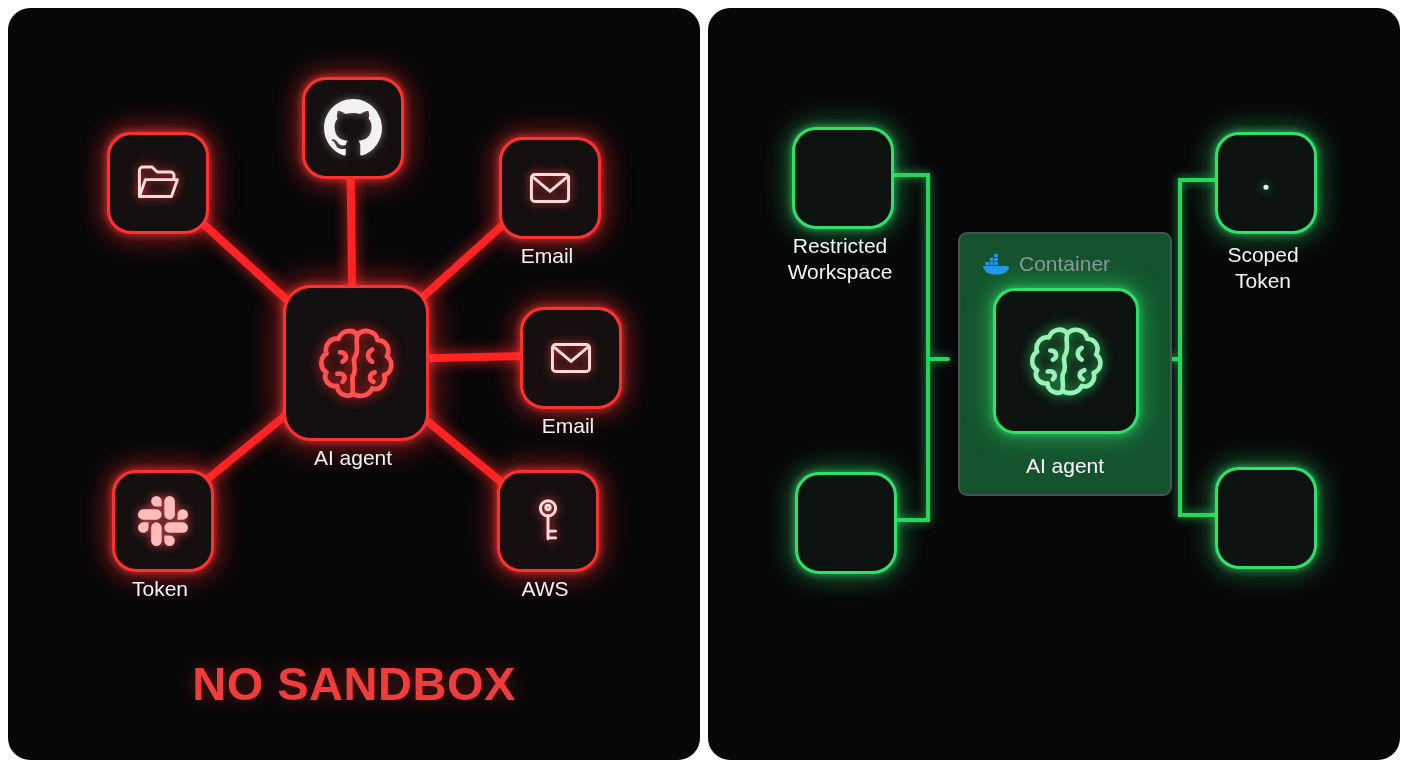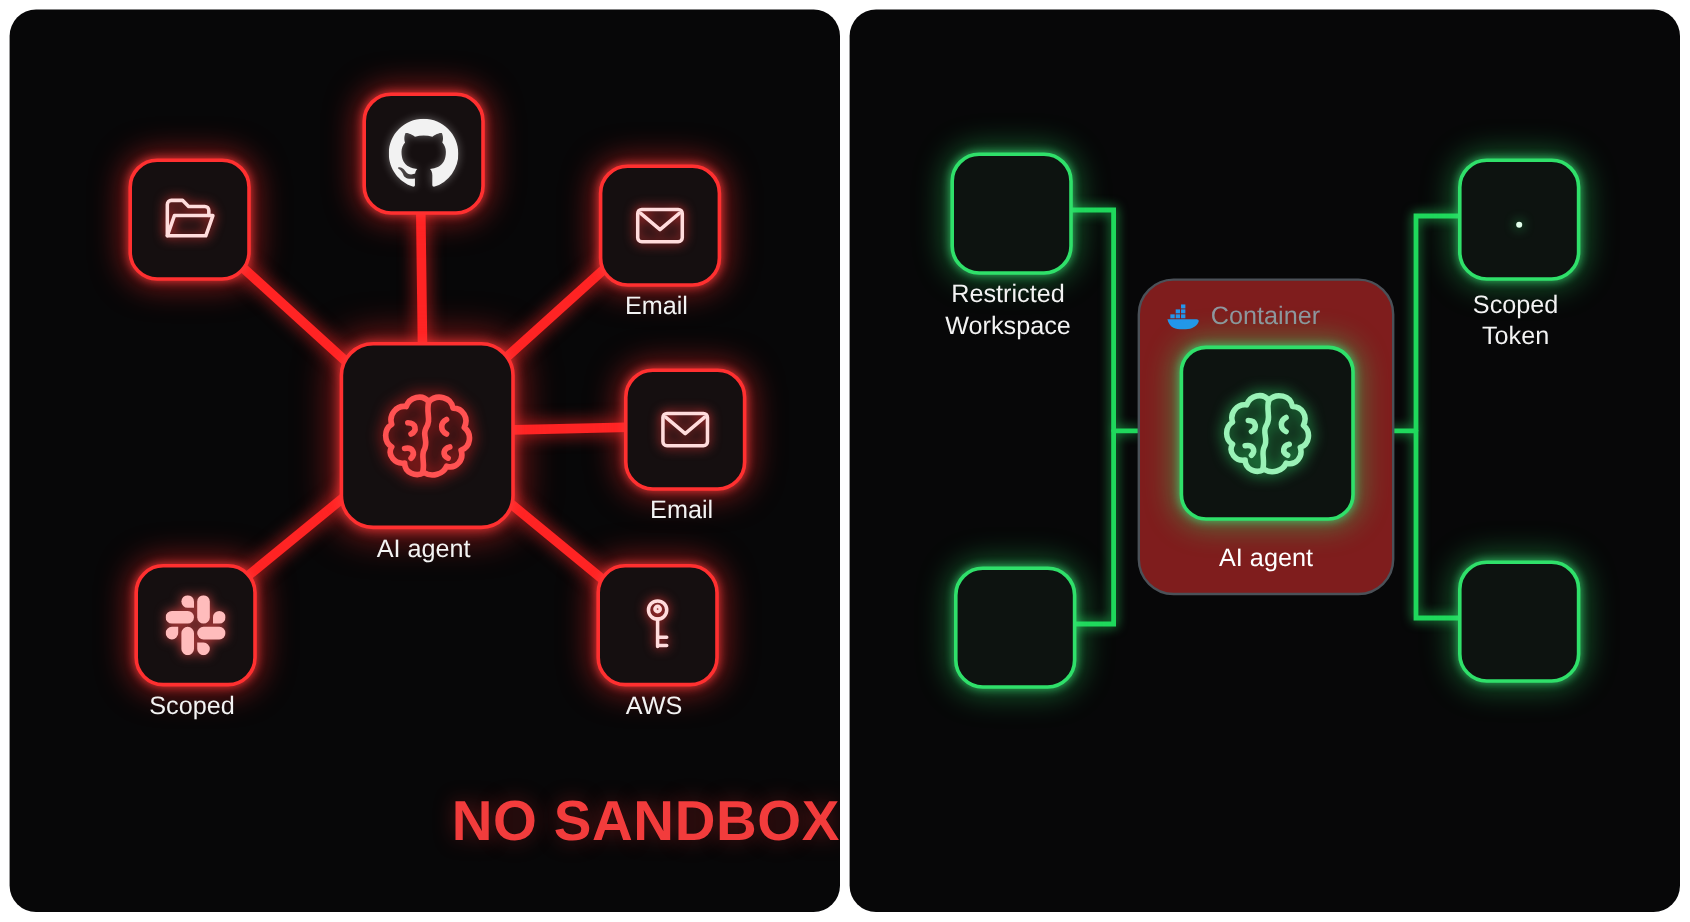--- a/index.html
+++ b/index.html
@@ -50,29 +50,29 @@
   .c-greenbrain svg{stroke:#9af2b7;}
   .c-greenbrain{filter:drop-shadow(0 0 6px rgba(46,224,106,.9));}
   .c-ghlogo{filter:drop-shadow(0 0 4px rgba(255,255,255,.35));}
   .c-slack{filter:drop-shadow(0 0 5px rgba(255,80,80,.8));}
 
   .node-label{
     position:absolute;color:#f3f3f3;font-size:21px;line-height:1.24;
     text-align:center;z-index:3;
   }
   .title{
-    position:absolute;left:0;width:100%;top:648px;text-align:right;
+    position:absolute;left:0;width:100%;top:648px;text-align:center;
     font-size:47px;font-weight:800;letter-spacing:.5px;z-index:3;
   }
   #left-title{color:#f23c3c;text-shadow:0 0 18px rgba(255,50,50,.35);}
   #right-title{color:#1bdd5c;text-shadow:0 0 18px rgba(40,220,100,.35);}
 
   .container-box{
-    position:absolute;left:240px;top:224px;width:210px;height:260px;
-    border:2px solid #4b5158;border-radius:30px;background:#7f1d1d;z-index:2;
+    position:absolute;left:250px;top:224px;width:210px;height:260px;
+    border:2px solid #4b5158;border-radius:9px;background:#14532d;z-index:2;
   }
   .container-header{
     position:absolute;left:22px;top:18px;display:flex;align-items:center;gap:9px;
   }
   .container-header .label{color:#8f969f;font-size:21px;}
   .brain-box{
     position:absolute;left:33px;top:54px;width:140px;height:140px;border-radius:22px;
     background:#0d1310;border:3px solid #2fe06a;
     box-shadow:0 0 24px 5px rgba(40,220,100,.45),0 0 8px rgba(70,230,130,.7);
     display:flex;align-items:center;justify-content:center;
@@ -142,21 +142,21 @@
           <path d="M8.834 5.042a2.528 2.528 0 0 1-2.521-2.52A2.528 2.528 0 0 1 8.834 0a2.528 2.528 0 0 1 2.521 2.522v2.52H8.834z"></path>
           <path d="M8.834 6.313a2.528 2.528 0 0 1 2.521 2.521 2.528 2.528 0 0 1-2.521 2.521H2.522A2.528 2.528 0 0 1 0 8.834a2.528 2.528 0 0 1 2.522-2.521h6.312z"></path>
           <path d="M18.956 8.834a2.528 2.528 0 0 1 2.522-2.521A2.528 2.528 0 0 1 24 8.834a2.528 2.528 0 0 1-2.522 2.521h-2.522V8.834z"></path>
           <path d="M17.688 8.834a2.528 2.528 0 0 1-2.523 2.521 2.527 2.527 0 0 1-2.52-2.521V2.522A2.527 2.527 0 0 1 15.165 0a2.528 2.528 0 0 1 2.523 2.522v6.312z"></path>
           <path d="M15.165 18.956a2.528 2.528 0 0 1 2.523 2.522A2.528 2.528 0 0 1 15.165 24a2.527 2.527 0 0 1-2.52-2.522v-2.522h2.52z"></path>
           <path d="M15.165 17.688a2.527 2.527 0 0 1-2.52-2.523 2.526 2.526 0 0 1 2.52-2.52h6.313A2.527 2.527 0 0 1 24 15.165a2.528 2.528 0 0 1-2.522 2.523h-6.313z"></path>
         </g>
       </svg>
     </span>
   </div>
-  <div class="node-label" style="left:42px;top:568px;width:220px">Scoped</div>
+  <div class="node-label" style="left:42px;top:568px;width:220px">Token</div>
 
   <div class="node red" style="left:489px;top:462px">
     <span class="icon c-pink">
       <svg width="54" height="54" viewBox="0 0 64 64">
         <circle cx="32" cy="17" r="9"></circle>
         <circle cx="32" cy="16" r="2.6"></circle>
         <path d="M32 26 V53 M32 44 H41 M32 52 H41"></path>
       </svg>
     </span>
   </div>

